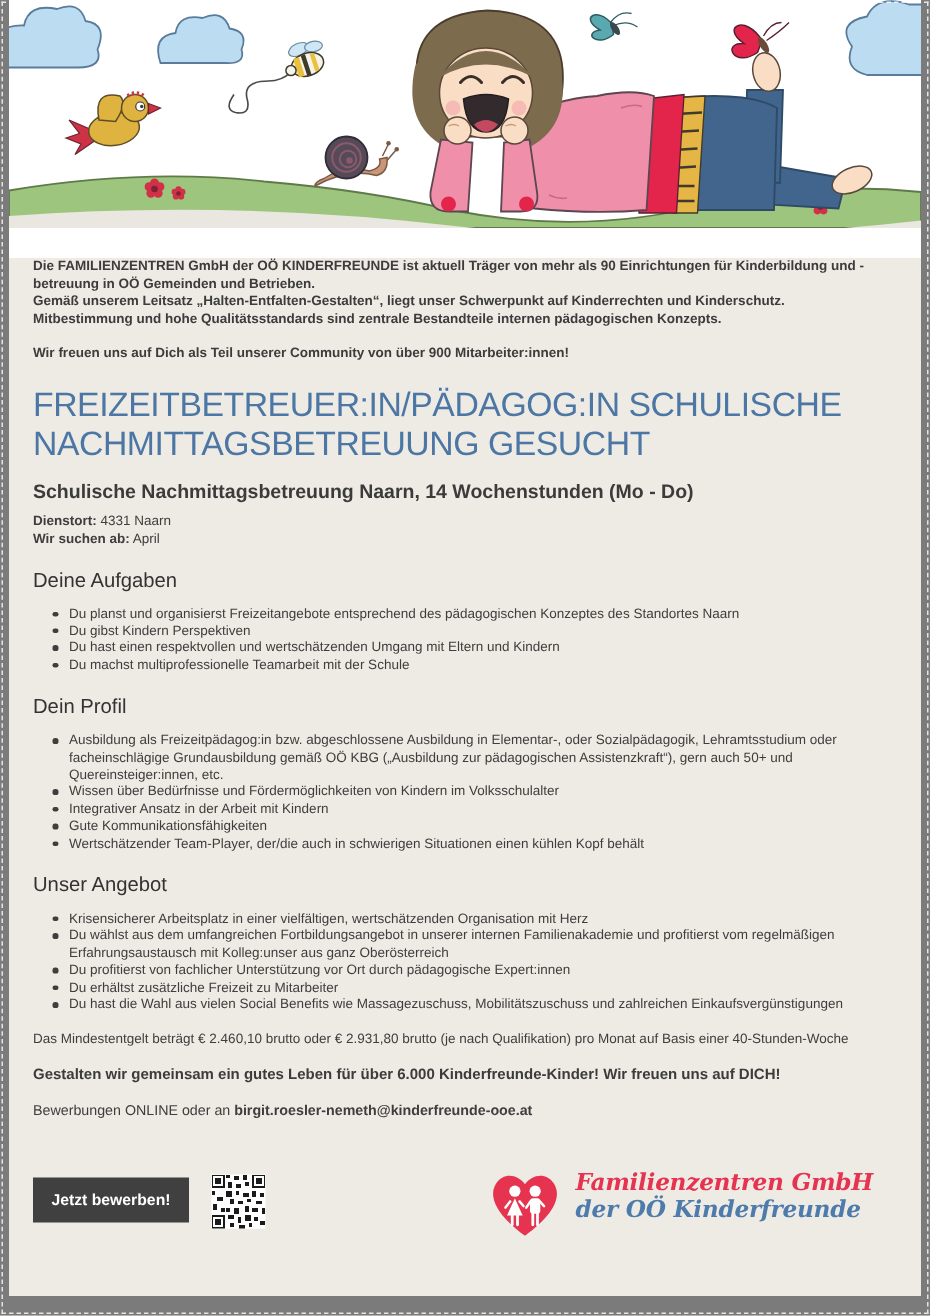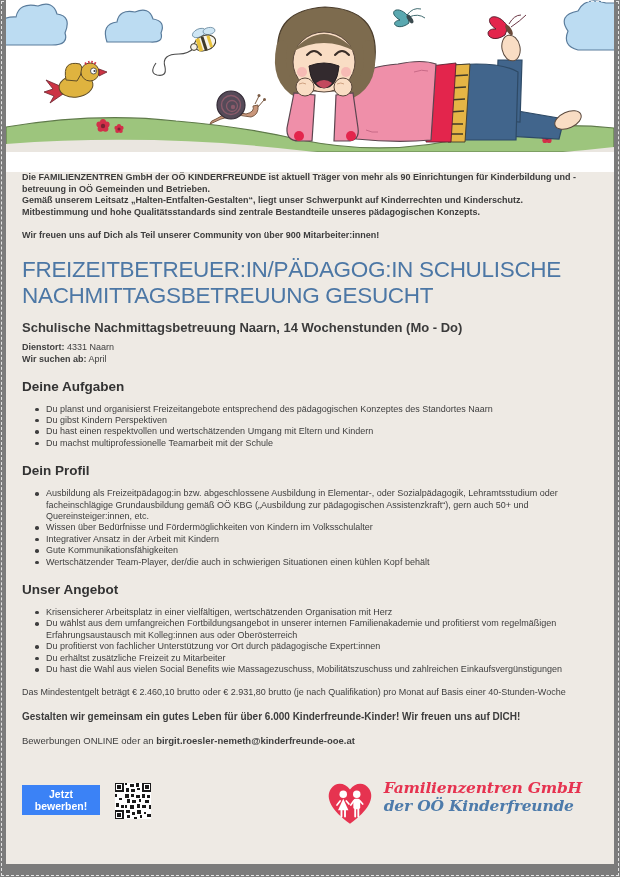--- a/index.html
+++ b/index.html
@@ -22,36 +22,36 @@
   .intro{margin:20px 0 0;font-size:9px;line-height:11.5px;font-weight:700;color:#3c3c3c;}
   .intro p{margin:0;}
   .community{margin-top:12px;font-size:9px;line-height:11.5px;font-weight:700;color:#3c3c3c;}
   h1.title{
     margin:15px 0 0;font-size:22.5px;line-height:26px;font-weight:400;
     letter-spacing:-0.3px;color:#4c77a5;
   }
   h2.subtitle{margin:11px 0 0;font-size:13px;line-height:15px;font-weight:700;color:#3b3b3b;}
   .meta{margin-top:6px;font-size:9px;line-height:12px;}
   .meta b{font-weight:700;}
-  h3.sec{margin:14px 0 0;font-size:13.5px;line-height:15px;font-weight:700;color:#333;}
+  h3.sec{margin:14px 0 0;font-size:13.5px;line-height:15px;font-weight:400;color:#333;}
   ul.bullets{margin:10px 0 0;padding:0 0 0 24px;list-style:none;}
   ul.bullets li{
     position:relative;font-size:9px;line-height:11.4px;margin:0;color:#3e3e3e;
   }
   ul.bullets li::before{
     content:"";position:absolute;left:-11px;top:4px;width:3.5px;height:3.5px;
     border-radius:50%;background:#3e3e3e;
   }
   .salary{margin:12px 0 0;font-size:9px;line-height:11.5px;}
   .closing{margin:12px 0 0;font-size:10px;line-height:12.5px;font-weight:700;color:#3c3c3c;}
   .apply{margin:12px 0 5px;font-size:9.5px;line-height:12px;}
   .apply .email{font-weight:700;}
   .footer-row{margin-top:38px;display:flex;align-items:flex-start;}
   .btn{
-    width:78px;height:30px;border:none;background:#3b82f6;color:#fff;
+    width:104px;height:30px;border:none;background:#404040;color:#fff;
     font-family:"Liberation Sans",sans-serif;font-size:10.5px;font-weight:700;
     cursor:pointer;display:block;
   }
   .qr{width:36px;height:36px;margin-left:15px;margin-top:-2px;background:#fff;}
   .logo{margin-left:auto;margin-right:10px;display:flex;align-items:flex-start;margin-top:-6px;}
   .logo .heart{width:52px;height:48px;flex:0 0 auto;}
   .logo .words{margin-left:8px;font-family:"DejaVu Serif",serif;font-style:italic;font-weight:700;
     font-size:15.5px;line-height:17.5px;letter-spacing:-0.2px;}
   .logo .l1{color:#e63350;}
   .logo .l2{color:#4d7bab;}
@@ -199,21 +199,21 @@
         <path d="M505,27 q9,-6 15,-12" fill="none" stroke="#5a2030" stroke-width="0.9"></path>
         <ellipse cx="503" cy="30" rx="2.4" ry="6" fill="#6a4a3a" transform="rotate(-32 503 30)"></ellipse>
       </g>
     </g>
   </svg>
 
   <div class="content">
 
     <div class="intro">
       <p>Die FAMILIENZENTREN GmbH der OÖ KINDERFREUNDE ist aktuell Träger von mehr als 90 Einrichtungen für Kinderbildung und -betreuung in OÖ Gemeinden und Betrieben.</p>
-      <p>Gemäß unserem Leitsatz „Halten-Entfalten-Gestalten“, liegt unser Schwerpunkt auf Kinderrechten und Kinderschutz. Mitbestimmung und hohe Qualitätsstandards sind zentrale Bestandteile unseres pädagogischen Konzepts.</p>
+      <p>Gemäß unserem Leitsatz „Halten-Entfalten-Gestalten“, liegt unser Schwerpunkt auf Kinderrechten und Kinderschutz. Mitbestimmung und hohe Qualitätsstandards sind zentrale Bestandteile internen pädagogischen Konzepts.</p>
     </div>
 
     <p class="community">Wir freuen uns auf Dich als Teil unserer Community von über 900 Mitarbeiter:innen!</p>
 
     <h1 class="title">FREIZEITBETREUER:IN/PÄDAGOG:IN SCHULISCHE NACHMITTAGSBETREUUNG GESUCHT</h1>
 
     <h2 class="subtitle">Schulische Nachmittagsbetreuung Naarn, 14 Wochenstunden (Mo - Do)</h2>
 
     <div class="meta">
       <div><b>Dienstort:</b> <span>4331 Naarn</span></div>
@@ -238,21 +238,21 @@
         <li>Integrativer Ansatz in der Arbeit mit Kindern</li>
         <li>Gute Kommunikationsfähigkeiten</li>
         <li>Wertschätzender Team-Player, der/die auch in schwierigen Situationen einen kühlen Kopf behält</li>
       </ul>
     </section>
 
     <section>
       <h3 class="sec">Unser Angebot</h3>
       <ul class="bullets">
         <li>Krisensicherer Arbeitsplatz in einer vielfältigen, wertschätzenden Organisation mit Herz</li>
-        <li>Du wählst aus dem umfangreichen Fortbildungsangebot in unserer internen Familienakademie und profitierst vom regelmäßigen Erfahrungsaustausch mit Kolleg:innen aus oder Oberösterreich</li>
+        <li>Du wählst aus dem umfangreichen Fortbildungsangebot in unserer internen Familienakademie und profitierst vom regelmäßigen Erfahrungsaustausch mit Kolleg:unser aus ganz Oberösterreich</li>
         <li>Du profitierst von fachlicher Unterstützung vor Ort durch pädagogische Expert:innen</li>
         <li>Du erhältst zusätzliche Freizeit zu Mitarbeiter</li>
         <li>Du hast die Wahl aus vielen Social Benefits wie Massagezuschuss, Mobilitätszuschuss und zahlreichen Einkaufsvergünstigungen</li>
       </ul>
     </section>
 
     <p class="salary">Das Mindestentgelt beträgt € 2.460,10 brutto oder € 2.931,80 brutto (je nach Qualifikation) pro Monat auf Basis einer 40-Stunden-Woche</p>
 
     <p class="closing">Gestalten wir gemeinsam ein gutes Leben für über 6.000 Kinderfreunde-Kinder! Wir freuen uns auf DICH!</p>
 

